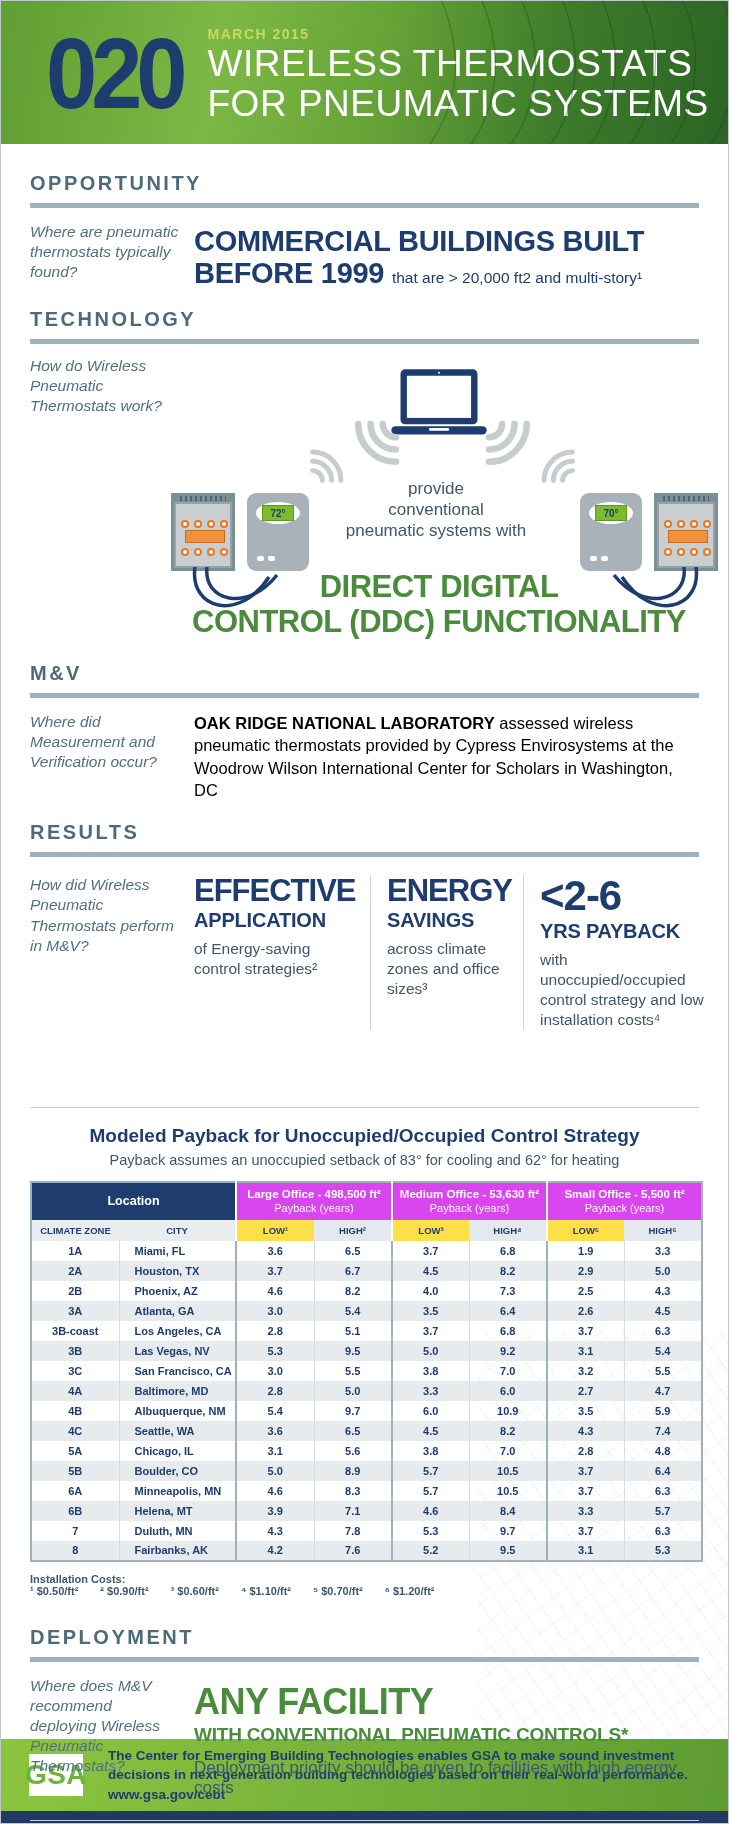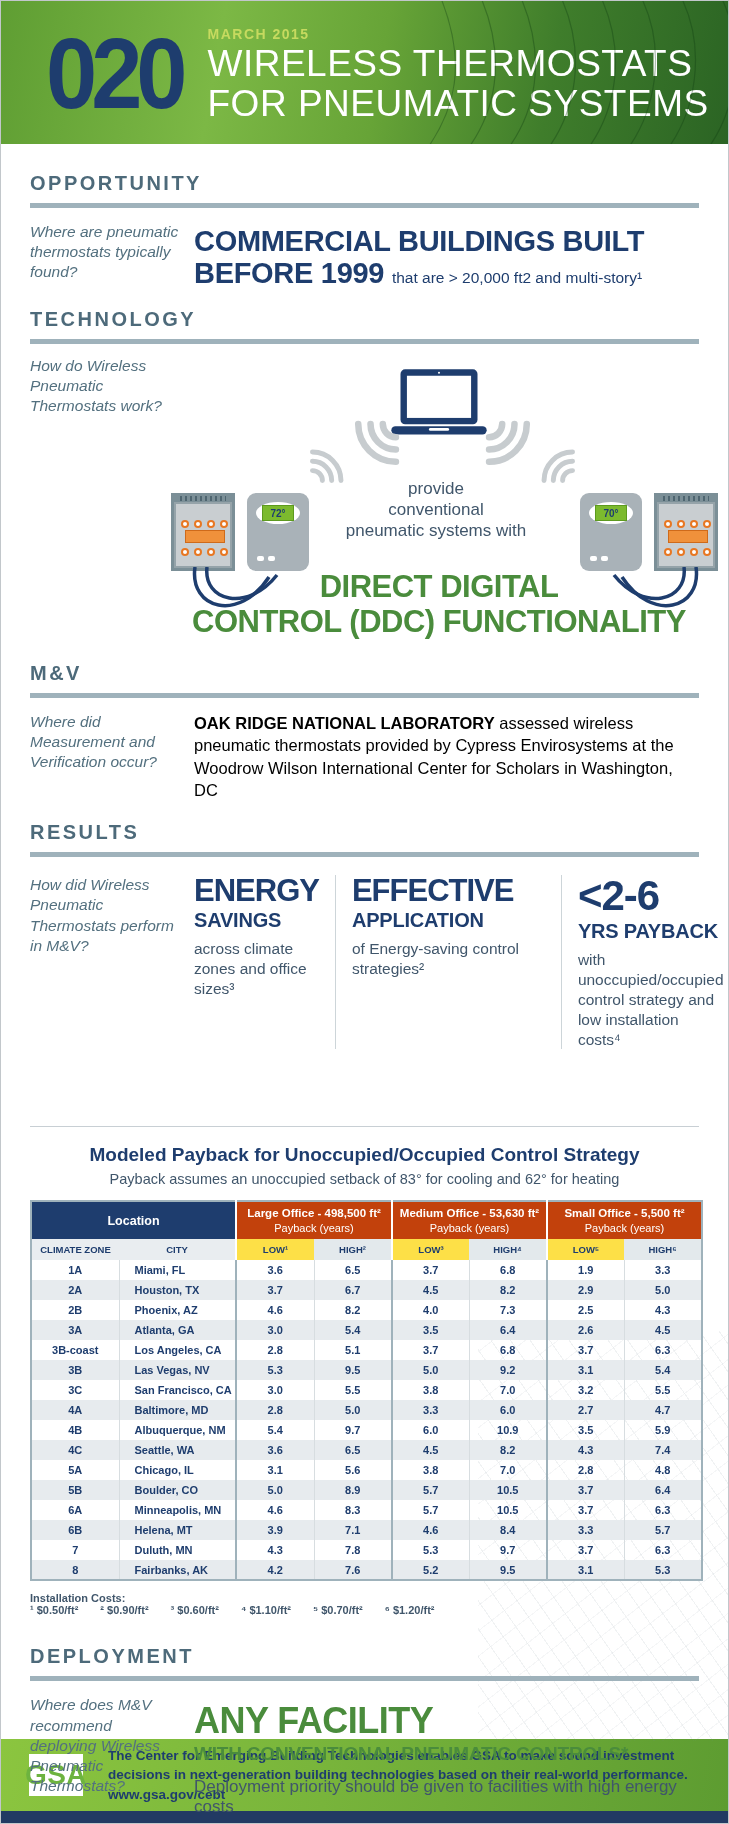--- a/index.html
+++ b/index.html
@@ -66,21 +66,21 @@
   .card-desc { font-size:15.5px; color:#40566b; line-height:1.28; margin-top:7px; }
   .thin-rule { border:none; border-top:1px solid #c8cfd4; margin-top:15px; }
 
   
   .tbl-title { text-align:center; color:#1e3d6e; font-size:19px; font-weight:bold; margin-top:17px; }
   .tbl-sub { text-align:center; color:#40566b; font-size:14.5px; margin-top:5px; }
   table.payback { width:671px; border-collapse:collapse; margin-top:13px;
                   border:2px solid #9fb2bb; table-layout:fixed; }
   .payback th, .payback td { font-family:"Liberation Sans",sans-serif; }
   th.loc { background:#1e3d6e; color:#fff; font-size:12.5px; font-weight:bold; height:38px; }
-  th.grp { background:#c2410c; color:#fff; font-size:11.5px; font-weight:bold; border-left:2px solid #fff; line-height:1.25;margin-top:20px; }
+  th.grp { background:#d946ef; color:#fff; font-size:11.5px; font-weight:bold; border-left:2px solid #fff; line-height:1.25;margin-top:20px; }
   th.grp .g2 { font-weight:normal; font-size:11px; }
   tr.subhead th { font-size:9.5px; font-weight:bold; color:#1e3d6e; height:21px; background:#e9edf0; }
   tr.subhead th.low { background:#fde047; } tr.subhead th.high { background:#e3e9ec; }
   .payback tbody td { height:20px; font-size:11px; font-weight:bold; color:#1e3d6e; text-align:center;
                       border-left:1px solid #d7dde0; }
   .payback tbody tr:nth-child(even) td { background:#e7ebee; }
   .payback tbody td.city { text-align:left; padding-left:15px; }
   .payback tbody td.cz { border-left:none; }
   .payback td.gs, .payback th.gs { border-left:2px solid #9fb2bb; }
   tr.subhead th.gs { border-left:2px solid #fff; }
@@ -285,29 +285,29 @@
         </div>
       </div>
     </section>
 
     <section style="margin-top:20px;">
       <div class="sec-head">RESULTS</div>
       <div class="sec-bar"></div>
       <div class="row" style="margin-top:18px;">
         <div class="qcol">How did Wireless Pneumatic Thermostats perform in M&amp;V?</div>
         <div class="cards" style="margin-top:0;">
+          <div class="card">
+            <div class="card-big">EFFECTIVE</div>
+            <div class="card-sub">APPLICATION</div>
+            <div class="card-desc">of Energy-saving control strategies²</div>
+          </div>
           <div class="card c2">
             <div class="card-big">ENERGY</div>
             <div class="card-sub">SAVINGS</div>
             <div class="card-desc">across climate zones and office sizes³</div>
-          </div>
-          <div class="card">
-            <div class="card-big">EFFECTIVE</div>
-            <div class="card-sub">APPLICATION</div>
-            <div class="card-desc">of Energy-saving control strategies²</div>
           </div>
           <div class="card c3">
             <div class="card-big" style="font-size:42px;">&lt;2-6</div>
             <div class="card-sub">YRS PAYBACK</div>
             <div class="card-desc">with unoccupied/occupied control strategy and low installation costs⁴</div>
           </div>
         </div>
       </div>
       <div style="height:62px;"></div>
       <hr class="thin-rule">

